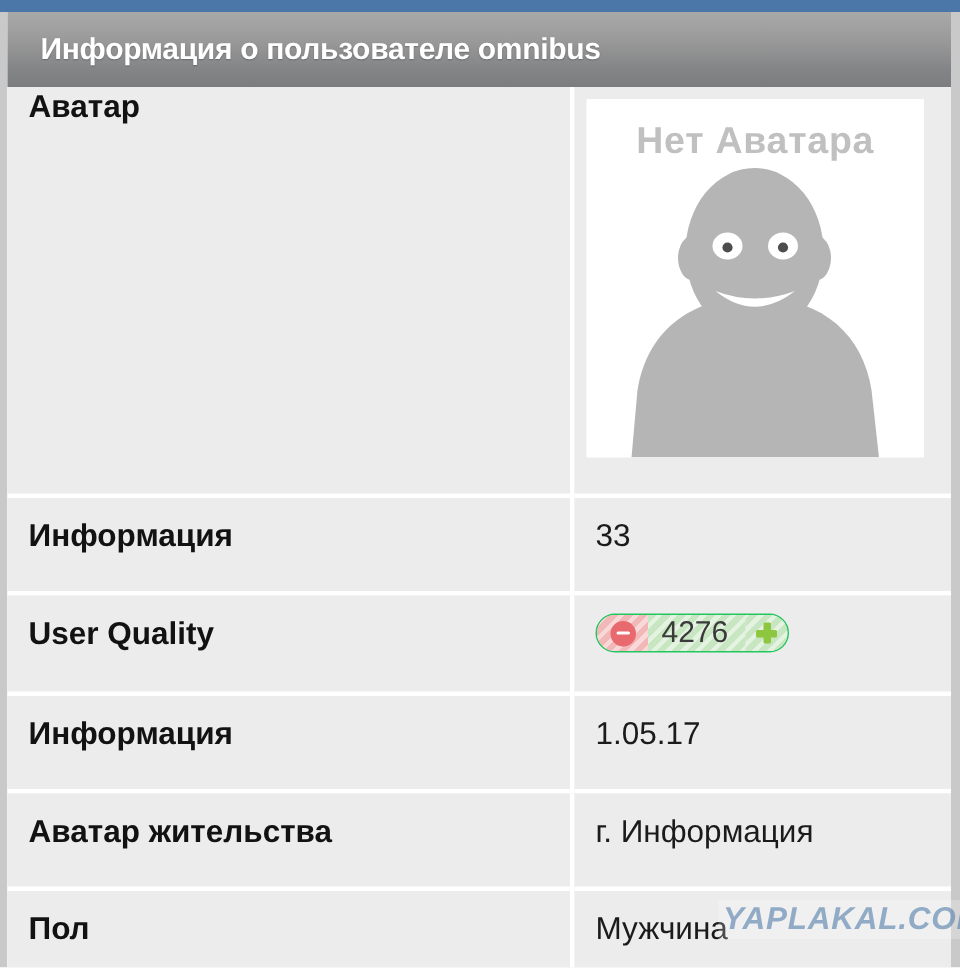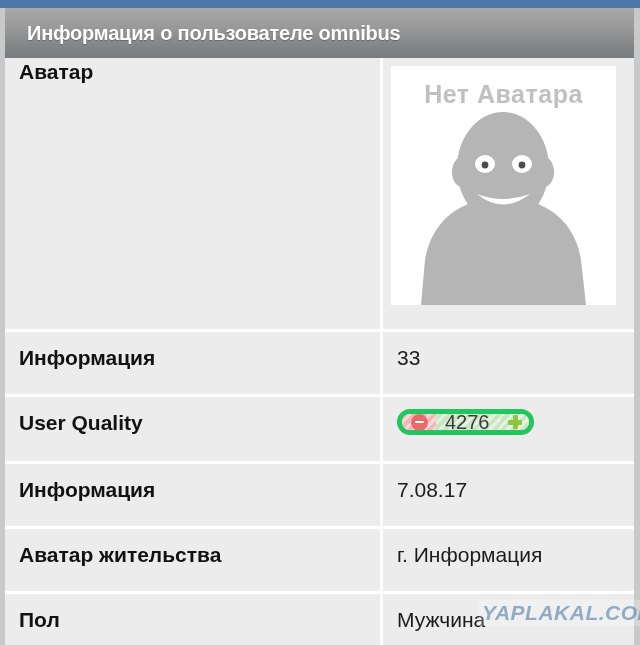--- a/index.html
+++ b/index.html
@@ -110,21 +110,21 @@
     left: 0; right: 0; top: 44px; bottom: 0;
   }
 
   
   .uq-pill {
     display: inline-flex;
     align-items: center;
     height: 26px;
     border-radius: 13px;
     overflow: hidden;
-    border: 5px solid #22c55e;
+    border: 1px solid #22c55e;
     vertical-align: middle;
     position: relative;
     top: -2px;
   }
   .uq-neg {
     width: 34px; height: 100%;
     display: flex; align-items: center; justify-content: center;
     background-color: #f2b8b8;
     background-image: repeating-linear-gradient(
       -45deg,
@@ -261,21 +261,21 @@
               <span class="uq-score">4276</span>
               <span class="uq-pos">
                 <span class="uq-plus"></span>
               </span>
             </span>
           </td>
         </tr>
 
         <tr>
           <td class="label">Информация</td>
-          <td class="value">7.08.17</td>
+          <td class="value">1.05.17</td>
         </tr>
 
 
         <tr>
           <td class="label">Аватар жительства</td>
           <td class="value">г. Информация</td>
         </tr>
 
         <tr>
           <td class="label">Пол</td>

